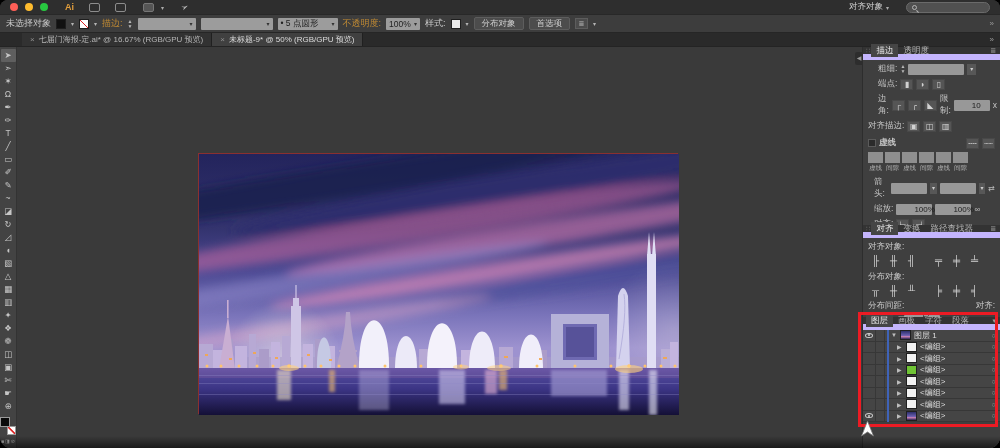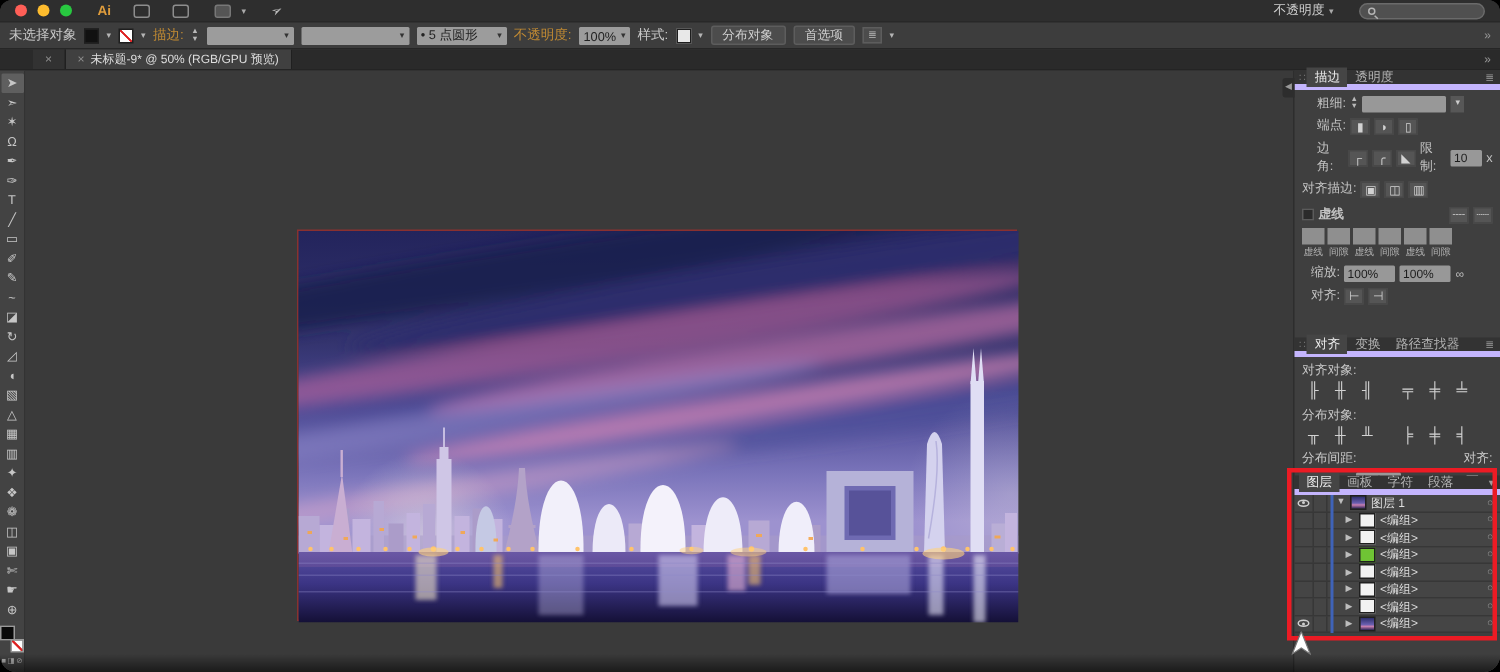--- a/index.html
+++ b/index.html
@@ -45,29 +45,29 @@
   .fillsw{position:absolute;left:0;top:0;width:10px;height:10px;background:#0a0a0a;border:1px solid #9a9a9a}
   .strokesw{position:absolute;right:0;bottom:0;width:9px;height:9px;border:1px solid #9a9a9a;background:linear-gradient(to top right,#fff 40%,#d22 46%,#d22 56%,#fff 62%)}
   .minirow{display:flex;gap:1px;margin-top:3px;font-size:5px;color:#b5b5b5}
   
   .canvas{flex:1;background:#3a3a3a;position:relative;overflow:hidden}
   .artwork{position:absolute;left:181px;top:106px;width:480px;height:261px;border:1px solid #8a3030}
   .artwork svg{display:block}
   
   .dock{width:138px;background:#3f3f3f;border-left:1px solid #2d2d2d;font-size:8.5px;color:#c9c9c9;position:relative;flex:none;display:flex;flex-direction:column}
   .dockarrow{position:absolute;left:-8px;top:5px;width:8px;height:13px;background:#2d2d2d;color:#999;font-size:6px;line-height:13px;text-align:center;border-radius:2px 0 0 2px}
-  .ptabs{height:13px;background:#333;display:flex;align-items:center;padding-left:3px;border-bottom:4px solid #c4b5fd;flex:none}
+  .ptabs{height:13px;background:#333;display:flex;align-items:center;padding-left:3px;border-bottom:6px solid #c4b5fd;flex:none}
   .grip{color:#6f6f6f;font-size:7px;margin-right:2px;letter-spacing:-1px}
   .ptab{padding:0 5px;height:13px;line-height:13px;color:#b3b3b3;font-size:8.5px}
   .ptab.act{background:#454545;color:#ececec}
   .pmenu{margin-left:auto;margin-right:4px;color:#9d9d9d;font-size:7px}
   .pbody{padding:3px 5px 2px 5px}
   .prow{display:flex;align-items:center;gap:3px;margin-bottom:3px}
   .plab{color:#c4c4c4}
-  .pfld{background:#989898;height:11px;border-radius:1px;display:inline-flex;align-items:center;padding:0 2px;color:#1d1d1d;font-size:8px}
+  .pfld{background:#989898;height:11px;border-radius:1px;display:inline-flex;align-items:center;padding:0 18px;color:#1d1d1d;font-size:8px}
   .pcar{width:9px;height:11px;background:#575757;color:#ccc;font-size:6px;text-align:center;line-height:11px}
   .sb{min-width:13px;height:11px;background:#555;border:1px solid #484848;color:#d2d2d2;font-size:8px;line-height:9px;text-align:center}
   .db{width:15px;height:11px;background:#8f8f8f}
   .dl{width:15px;font-size:6.5px;color:#b2b2b2;text-align:center}
   .chk{width:8px;height:8px;background:#2b2b2b;border:1px solid #5b5b5b;display:inline-block}
   .ab{width:15px;height:13px;font-size:10px;color:#d2d2d2;text-align:center;line-height:13px}
   .gap{margin-left:9px}
   .seclab{padding:1px 5px;color:#c7c7c7}
   
   .lrows{position:relative;flex:none}
@@ -100,21 +100,21 @@
     <span class="tl" style="background:#ff5f57"></span>
     <span class="tl" style="background:#febc2e"></span>
     <span class="tl" style="background:#28c840"></span>
     <span class="ai-logo">Ai</span>
     <span class="tbx"></span>
     <span class="tbx"></span>
     <span class="tbx2"></span>
     <span class="tinycaret">▾</span>
     <span class="send">➢</span>
     <span class="ws">
-      <span>不透明度</span>
+      <span>对齐对象</span>
       <span class="tinycaret">▾</span>
     </span>
     <span class="searchpill">
         <span class="mag"></span>
       </span>
   </div>
 
   <div class="controlbar">
     <span>未选择对象</span>
     <span class="sw fill"></span>
@@ -147,20 +147,21 @@
     <span class="cbtn">分布对象</span>
     <span class="cbtn">首选项</span>
     <span class="cico">≣</span>
     <span class="car">▾</span>
     <span style="margin-left:auto;color:#999;font-size:8px">»</span>
   </div>
 
   <div class="tabbar">
     <span class="dtab">
       <span class="x">×</span>
+      <span>七届门海报-定.ai* @ 16.67% (RGB/GPU 预览)</span>
     </span>
     <span class="dtab act">
       <span class="x">×</span>
       <span>未标题-9* @ 50% (RGB/GPU 预览)</span>
     </span>
     <span class="tab-ovf">»</span>
   </div>
 
   <div class="main">
 
@@ -416,20 +417,28 @@
         </div>
         <div class="prow" style="gap:2px;margin-top:-2px">
           <span class="dl">虚线</span>
           <span class="dl">间隙</span>
           <span class="dl">虚线</span>
           <span class="dl">间隙</span>
           <span class="dl">虚线</span>
           <span class="dl">间隙</span>
         </div>
         <div class="prow" style="padding-left:6px">
+          <span class="plab">箭头:</span>
+          <span class="pfld" style="width:34px"></span>
+            <span class="pcar">▾</span>
+          <span class="pfld" style="width:34px"></span>
+            <span class="pcar">▾</span>
+          <span style="color:#bbb;font-size:8px">⇄</span>
+        </div>
+        <div class="prow" style="padding-left:6px">
           <span class="plab">缩放:</span>
           <span class="pfld" style="width:34px">100%</span>
           <span class="pfld" style="width:34px">100%</span>
           <span style="color:#bbb;font-size:8px">∞</span>
         </div>
         <div class="prow" style="padding-left:6px">
           <span class="plab">对齐:</span>
           <span class="sb">⊢</span>
           <span class="sb">⊣</span>
         </div>

